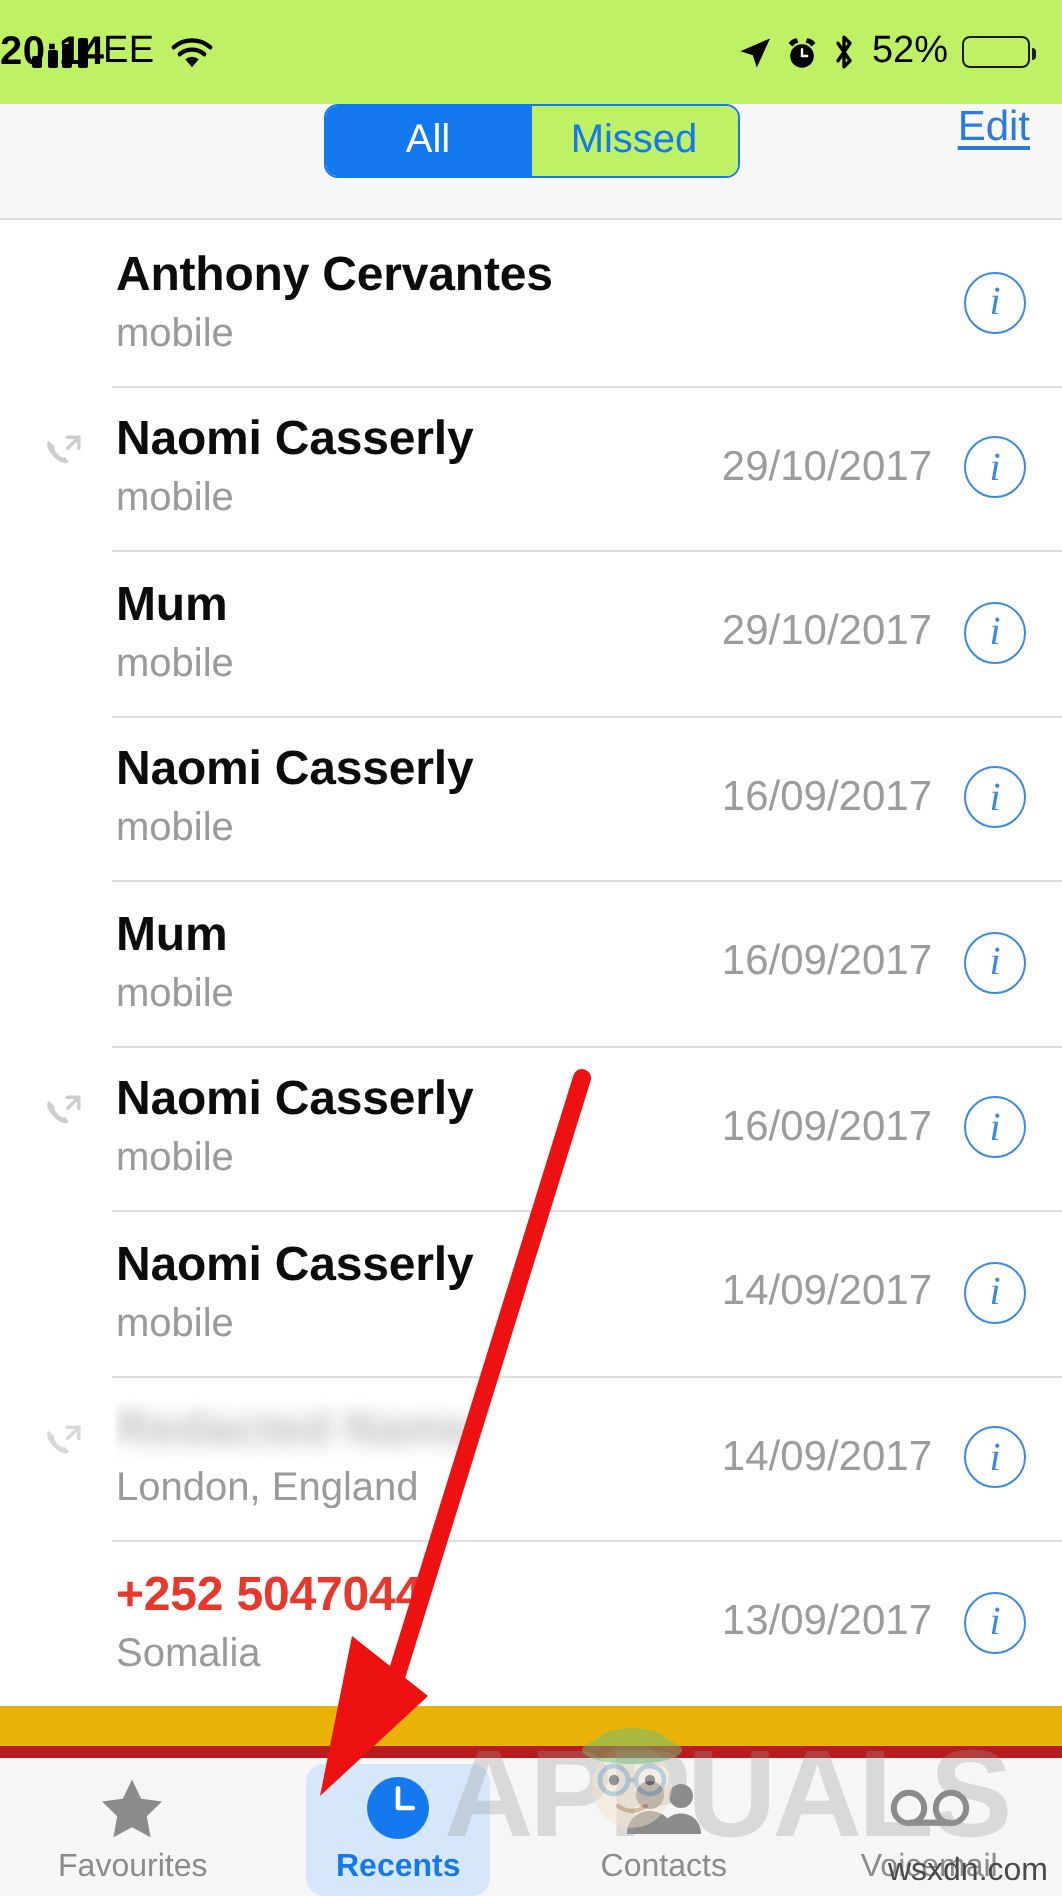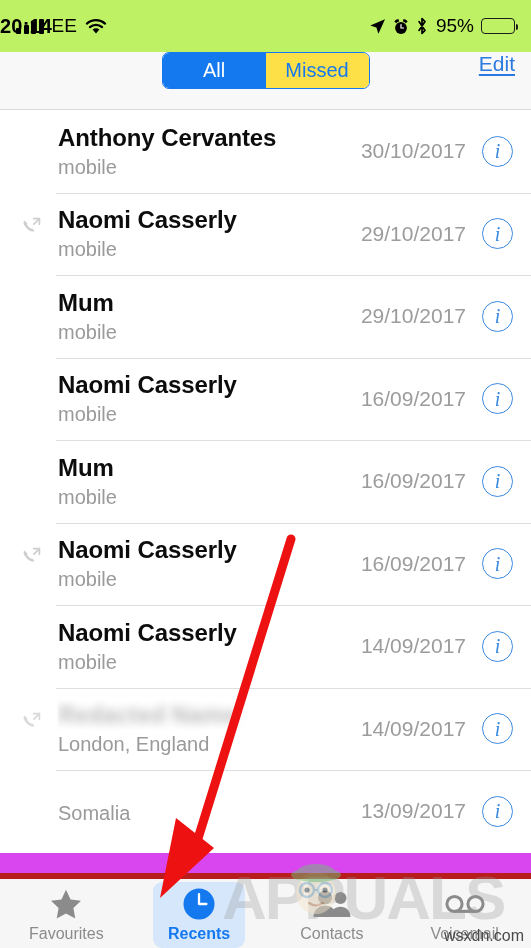--- a/index.html
+++ b/index.html
@@ -77,35 +77,35 @@
     border-radius: 7px;
     overflow: hidden;
     height: 37px;
     background: #fbfbfb;
   }
   .seg {
     min-width: 103px;
     display: flex; align-items: center; justify-content: center;
     font-size: 20px; color: #1479ef;
     padding: 0 12px;
-    background: #fde047;
+    background: #bef264;
   }
   .seg.active { background: #1479ef; color: #ffffff; }
   .edit-btn {
     margin-left: auto;
     font-size: 21px; color: #2b7ae0;
     text-decoration: underline;
     text-underline-offset: 3px;
   }
 
   
   .call-list {
     height: 763px;
     overflow: hidden;
-    background: #d946ef;
+    background: #eab308;
   }
   .call-row {
     position: relative;
     height: 82.5px;
     display: flex; align-items: center;
     padding-left: 16px; padding-right: 18px;
     background: #ffffff;
   }
   .call-row + .call-row::before {
     content: "";
@@ -242,21 +242,21 @@
           <path d="M1.3 3.6 A5 5 0 0 1 5.4 1.1 L6.2 3.4 A4 4 0 0 0 3.3 5.2 Z" fill="#000"></path>
           <path d="M14.7 3.6 A5 5 0 0 0 10.6 1.1 L9.8 3.4 A4 4 0 0 1 12.7 5.2 Z" fill="#000"></path>
           <path d="M8 6.6 V10 H10.6" stroke="#fff" stroke-width="1.2" fill="none" stroke-linecap="round"></path>
         </svg>
       </span>
       <span class="bt-icon">
         <svg viewBox="0 0 12 18" width="12" height="18">
           <path d="M3 4.6 L9 13.4 L6 16.4 V1.6 L9 4.6 L3 13.4" stroke="#000" stroke-width="1.7" fill="none" stroke-linejoin="round" stroke-linecap="round"></path>
         </svg>
       </span>
-      <span class="batt-pct">95%</span>
+      <span class="batt-pct">52%</span>
       <span class="batt-shell">
         <span class="batt-fill" style="width:37%"></span>
       </span>
     </div>
   </div>
 
   <div class="nav-bar">
     <div class="segmented">
       <div class="seg active">All</div>
       <div class="seg">Missed</div>
@@ -265,21 +265,20 @@
   </div>
 
   <div class="call-list">
 
     <div class="call-row">
       <div class="calltype-slot"></div>
       <div class="row-text">
         <div class="row-name">Anthony Cervantes</div>
         <div class="row-sub">mobile</div>
       </div>
-      <div class="row-date">30/10/2017</div>
       <div class="info-btn">i</div>
     </div>
 
     <div class="call-row">
       <div class="calltype-slot">
         <span class="outgoing-icon">
           <svg viewBox="0 0 22 22" width="22" height="22">
             <path d="M4.2 5.4 c-1.1 1.5 -.7 3.6 .9 5.9 c1.7 2.5 4.1 4.4 6 5 c1.5 .5 2.6 .3 3.3 -.6 l-2.1 -2.3 c-.5 .4 -1.1 .4 -1.9 -.1 c-1 -.6 -2.2 -1.8 -2.9 -3 c-.5 -.9 -.5 -1.6 -.1 -2.1 Z" fill="#8c8c8c"></path>
             <path d="M13.6 3.6 H19.4 V9.2" stroke="#8c8c8c" stroke-width="1.7" fill="none" stroke-linecap="round" stroke-linejoin="round"></path>
             <path d="M19.4 3.6 L13.9 9.1" stroke="#8c8c8c" stroke-width="1.7" fill="none" stroke-linecap="round"></path>
@@ -366,20 +365,21 @@
         <div class="row-name redacted">Redacted Name</div>
         <div class="row-sub">London, England</div>
       </div>
       <div class="row-date">14/09/2017</div>
       <div class="info-btn">i</div>
     </div>
 
     <div class="call-row">
       <div class="calltype-slot"></div>
       <div class="row-text">
+        <div class="row-name missed">+252 5047044</div>
         <div class="row-sub">Somalia</div>
       </div>
       <div class="row-date">13/09/2017</div>
       <div class="info-btn">i</div>
     </div>
 
   </div>
 
   <div class="tab-bar">
 

